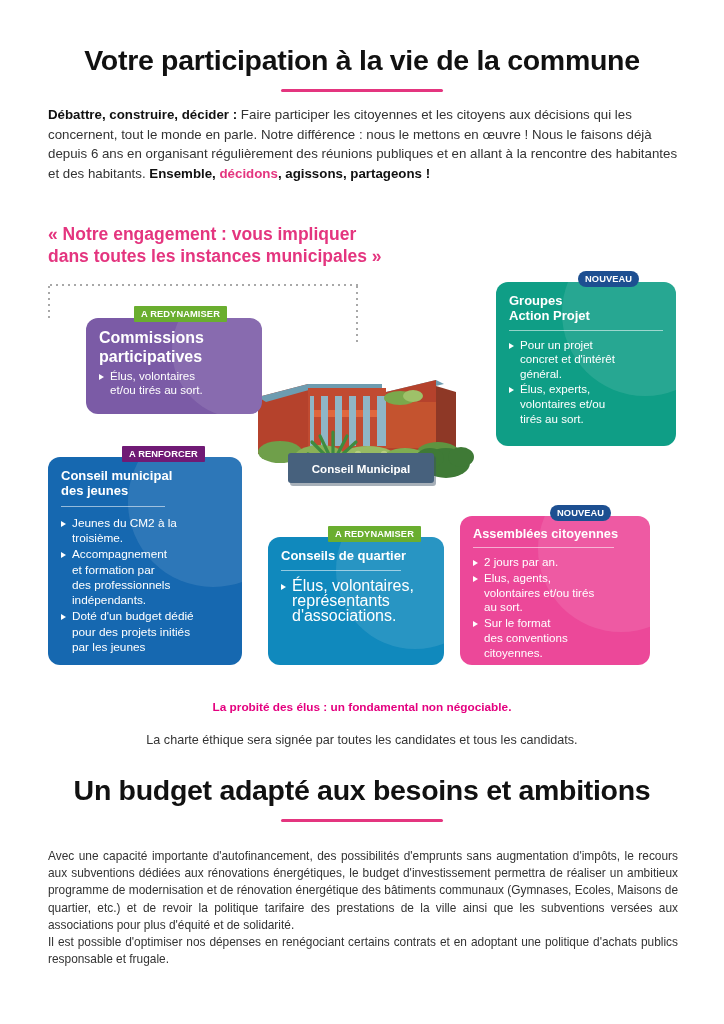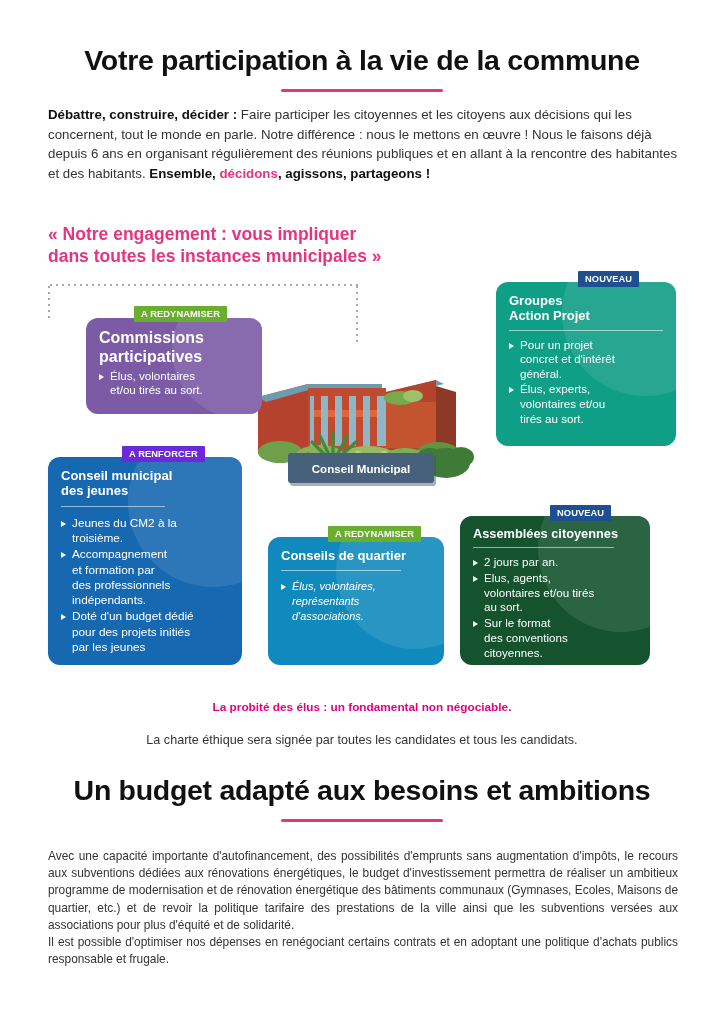--- a/index.html
+++ b/index.html
@@ -69,22 +69,22 @@
     border-left:5px solid #ffffff;border-top:3.5px solid transparent;
     border-bottom:3.5px solid transparent;
   }
 
   .badge{
     position:absolute;z-index:5;color:#ffffff;font-weight:bold;
     padding:3px 7px 3px 7px;font-size:9.3px;letter-spacing:0.1px;
     white-space:nowrap;border-radius:1px;
   }
   .badge.green{background:#6aae2f;}
-  .badge.pink{background:#6d28d9;}
-  .badge.navy{background:#1d4f91;}
+  .badge.pink{background:#701a75;}
+  .badge.navy{background:#1d4f91;border-radius:8px;}
 
   
   .townhall{position:absolute;}
   .th-plaque{
     position:absolute;background:#47617d;border-radius:3px;
     color:#ffffff;font-weight:bold;font-size:11.6px;
     display:flex;align-items:center;justify-content:center;
     box-shadow:2px 3px 0 rgba(60,80,100,.45);
     z-index:6;
   }
@@ -253,30 +253,30 @@
     </div>
 
     <div class="badge green" style="left:328px;top:264px;">A REDYNAMISER</div>
     <div class="card" style="left:268px;top:275px;width:176px;height:128px;background:#1089bd;">
       <div class="blob" style="right:-50px;top:-46px;width:158px;height:158px;"></div>
       <div class="inner" style="padding:11px 13px 0 13px;">
         <div class="card-title" style="font-size:13px;">
           <span style="white-space:pre-line;">Conseils de quartier</span>
         </div>
         <div class="card-rule" style="width:80%;margin:7px 0 8px 0;"></div>
-        <ul class="bullets" style="font-size:11px;line-height:14.8px;font-style:italic;">
+        <ul class="bullets" style="font-size:16px;line-height:14.8px;">
           <li style="white-space:pre-line;">Élus, volontaires,
 représentants
 d'associations.</li>
         </ul>
       </div>
     </div>
 
     <div class="badge navy" style="left:550px;top:243px;">NOUVEAU</div>
-    <div class="card" style="left:460px;top:254px;width:190px;height:149px;background:#14532d;">
+    <div class="card" style="left:460px;top:254px;width:190px;height:149px;background:#ec4899;">
       <div class="blob" style="right:-54px;top:-50px;width:166px;height:166px;"></div>
       <div class="inner" style="padding:10px 13px 0 13px;">
         <div class="card-title" style="font-size:12.8px;">
           <span style="white-space:pre-line;">Assemblées citoyennes</span>
         </div>
         <div class="card-rule" style="width:86%;margin:6px 0 7px 0;"></div>
         <ul class="bullets" style="font-size:11.6px;line-height:14.8px;">
           <li style="white-space:pre-line;">2 jours par an.</li>
           <li style="white-space:pre-line;">Elus, agents,
 volontaires et/ou tirés

